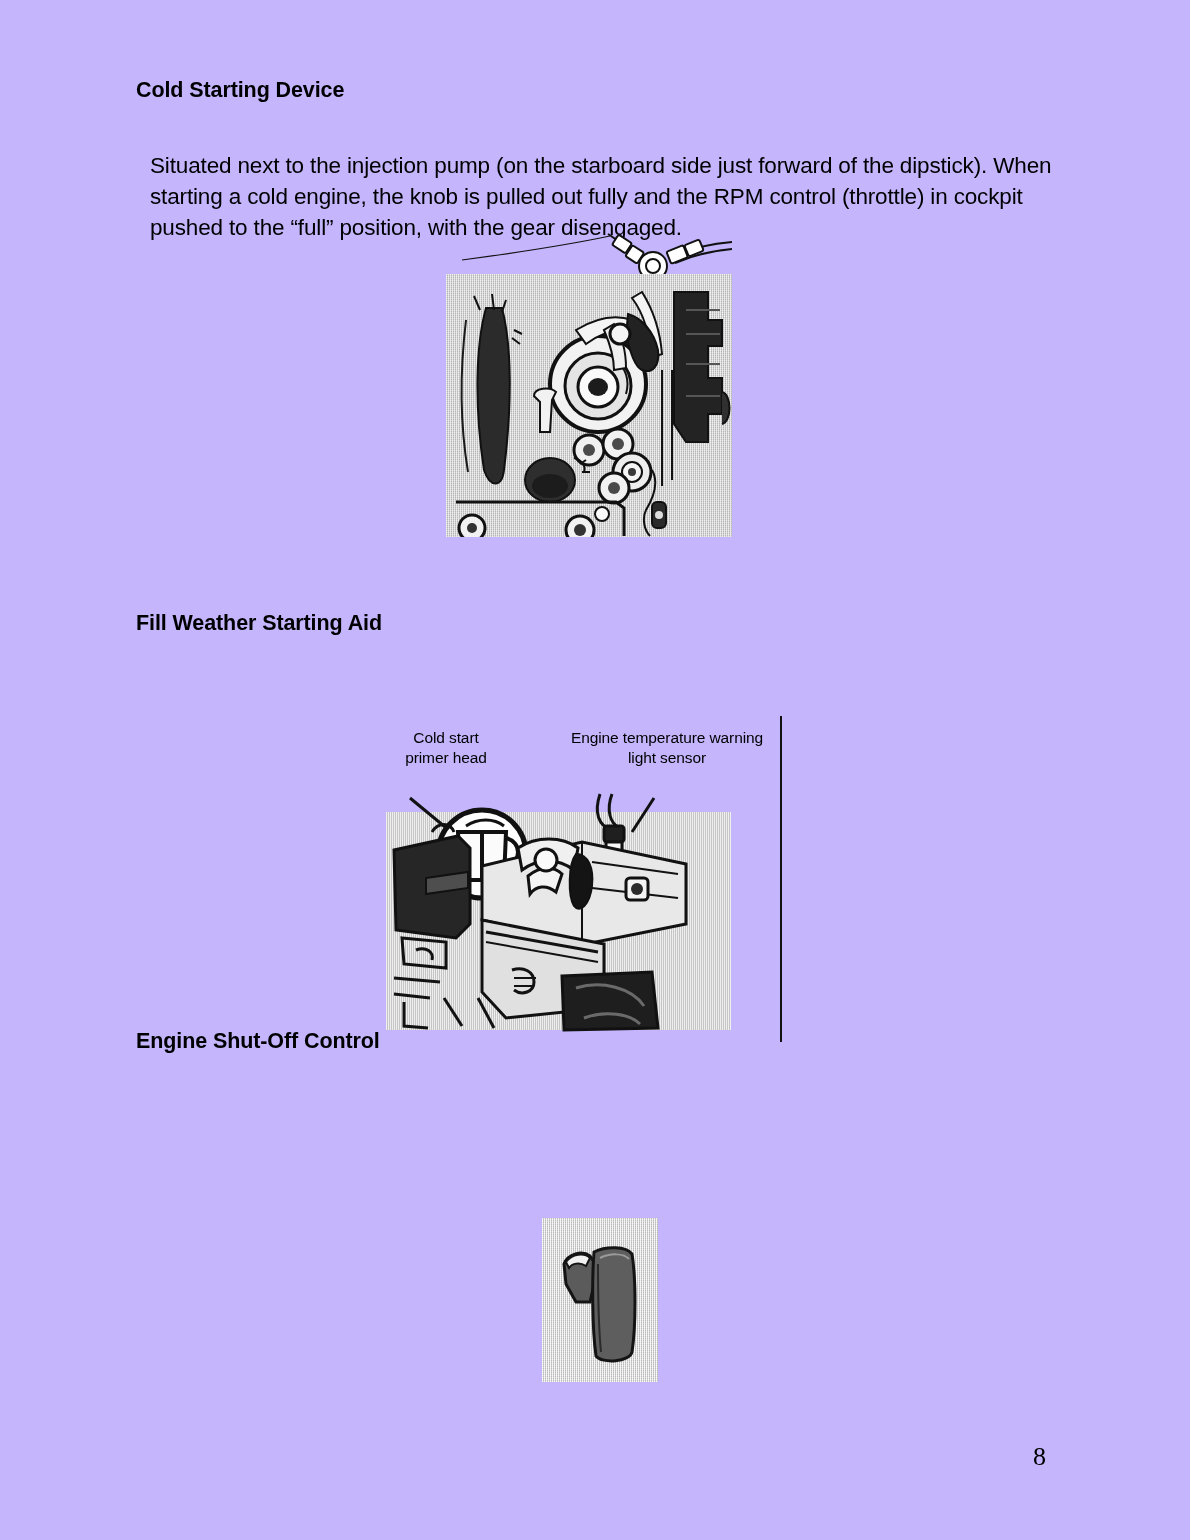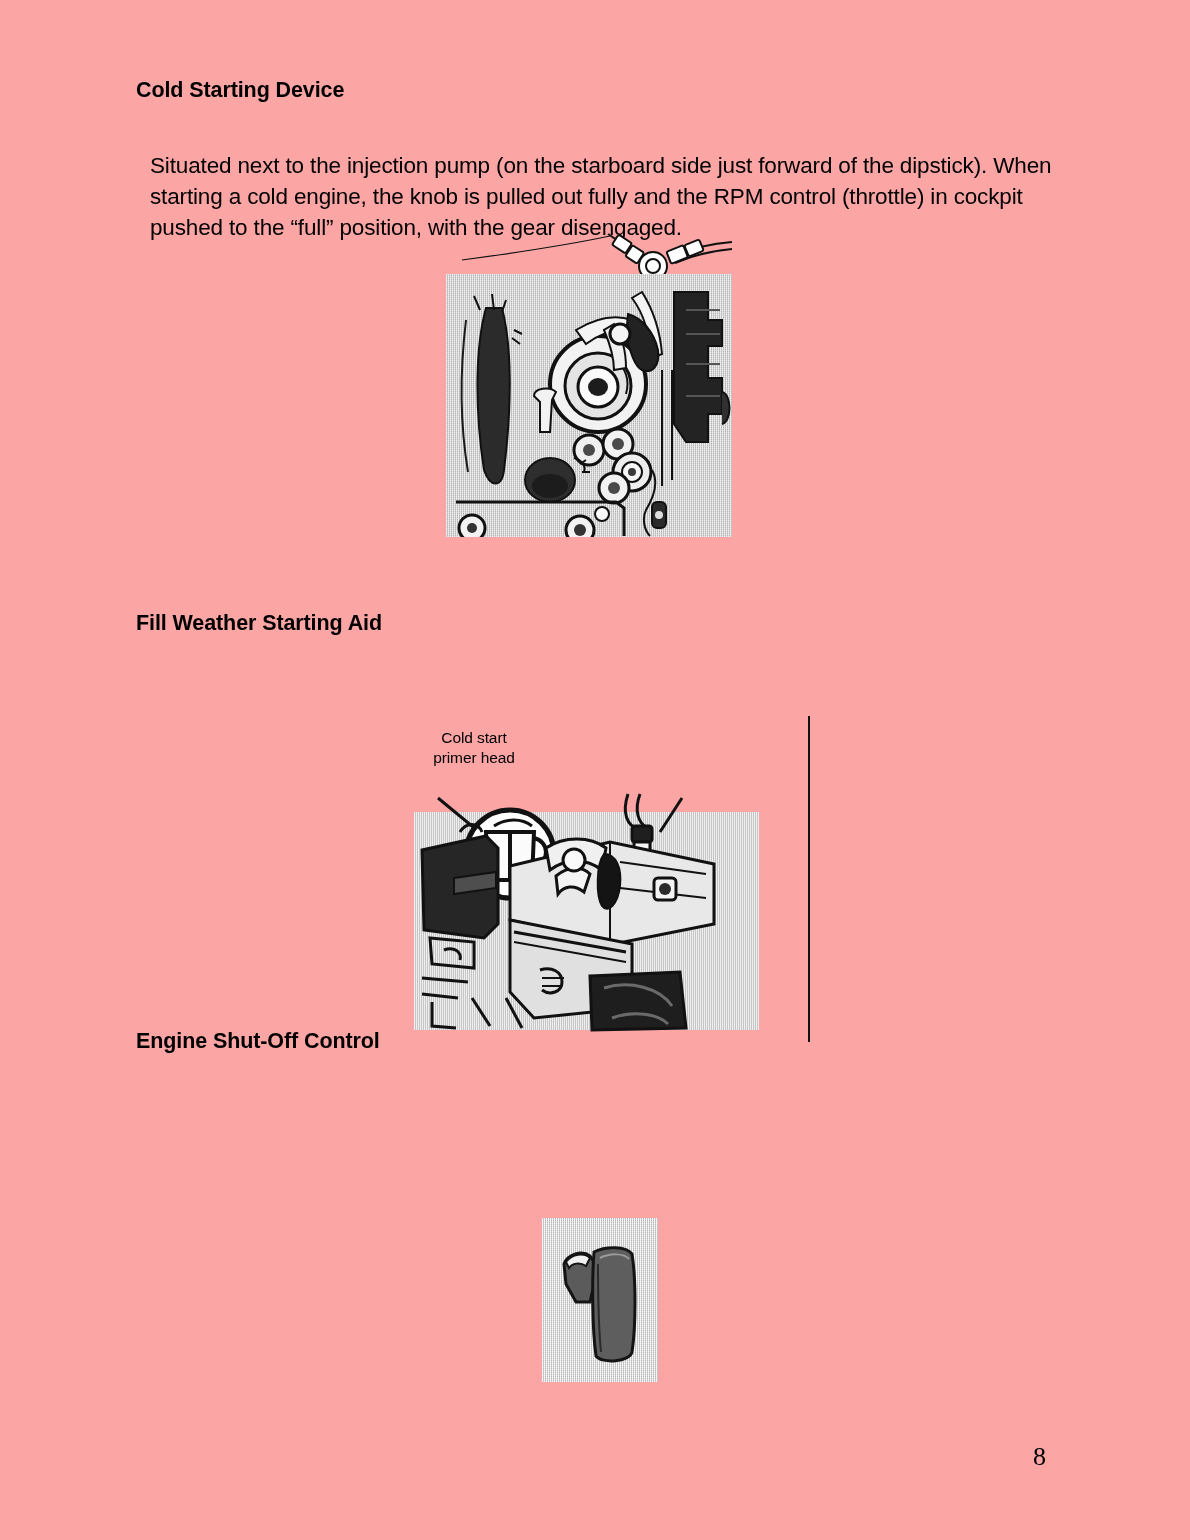--- a/index.html
+++ b/index.html
@@ -8,21 +8,21 @@
     background: #ffffff;
   }
   body {
     font-family: "Liberation Sans", sans-serif;
     color: #000000;
   }
   .page {
     position: relative;
     width: 1190px;
     height: 1540px;
-    background: #fca5a5;
+    background: #c4b5fd;
     overflow: hidden;
   }
   .content {
     position: absolute;
     left: 136px;
     top: 78px;
     width: 916px;
   }
 
   .section-heading {
@@ -66,21 +66,21 @@
     height: 263px;
     background-color: #cfcfcf;
     background-image:
       repeating-linear-gradient(90deg, rgba(255,255,255,0.55) 0px, rgba(255,255,255,0.55) 1px, rgba(0,0,0,0.07) 1px, rgba(0,0,0,0.07) 2px),
       repeating-linear-gradient(0deg, rgba(255,255,255,0.25) 0px, rgba(255,255,255,0.25) 1px, rgba(0,0,0,0.05) 1px, rgba(0,0,0,0.05) 2px);
   }
 
   
   .fig2-wrap {
     position: absolute;
-    left: 402px;
+    left: 374px;
     top: 714px;
     width: 410px;
     height: 330px;
   }
   .fig2-label {
     position: absolute;
     font-size: 15.5px;
     line-height: 1.28;
     text-align: center;
     color: #000;
@@ -242,20 +242,24 @@
     </div>
   </div>
 
   <div class="fig2-wrap">
 
     <div class="fig2-label fig2-label-left">
       <div>Cold start</div>
       <div>primer head</div>
     </div>
 
+    <div class="fig2-label fig2-label-right">
+      <div>Engine temperature warning</div>
+      <div>light sensor</div>
+    </div>
 
     <div class="fig2-rule"></div>
 
     <div class="fig2-halftone"></div>
 
     <svg class="fig2-drawing" viewBox="0 0 376 240">
 
       <g stroke="#111" stroke-width="3" fill="none">
         <path d="M24 6 L 70 44"></path>
         <path d="M268 6 L 246 40"></path>

